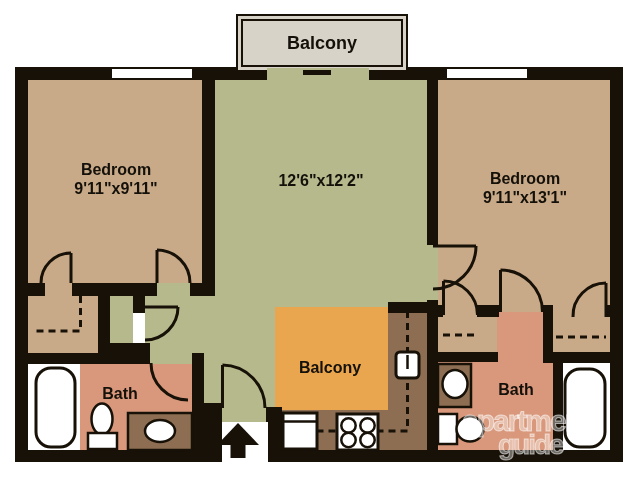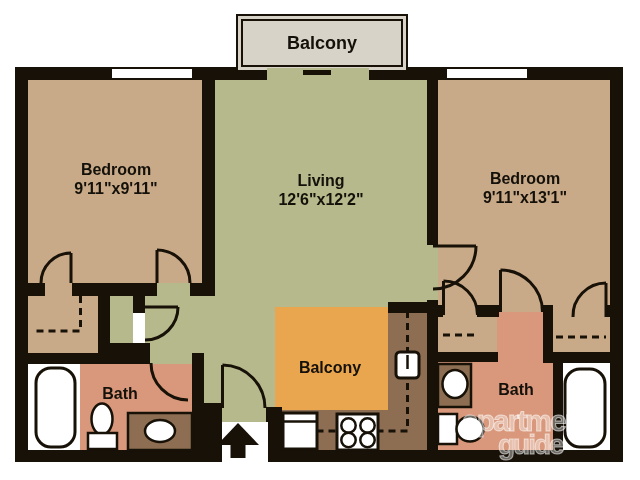--- a/index.html
+++ b/index.html
@@ -151,21 +151,20 @@
       <polygon class="solid" points="238,423 259,445 217,445"></polygon>
       <rect class="solid" x="230.5" y="444" width="15" height="14"></rect>
     </g>
   </svg>
 
   <div class="lbl" style="left:41px;top:160px;width:150px">
     <span class="sub">Bedroom</span>
     <span class="sub">9'11"x9'11"</span>
   </div>
   <div class="lbl" style="left:246px;top:171px;width:150px">
-    <span class="sub">Living</span>
     <span class="sub">12'6"x12'2"</span>
   </div>
   <div class="lbl" style="left:450px;top:169px;width:150px">
     <span class="sub">Bedroom</span>
     <span class="sub">9'11"x13'1"</span>
   </div>
   <div class="lbl" style="left:280px;top:358px;width:100px">Balcony</div>
   <div class="lbl" style="left:75px;top:384px;width:90px">Bath</div>
   <div class="lbl" style="left:481px;top:380px;width:70px">Bath</div>
 

